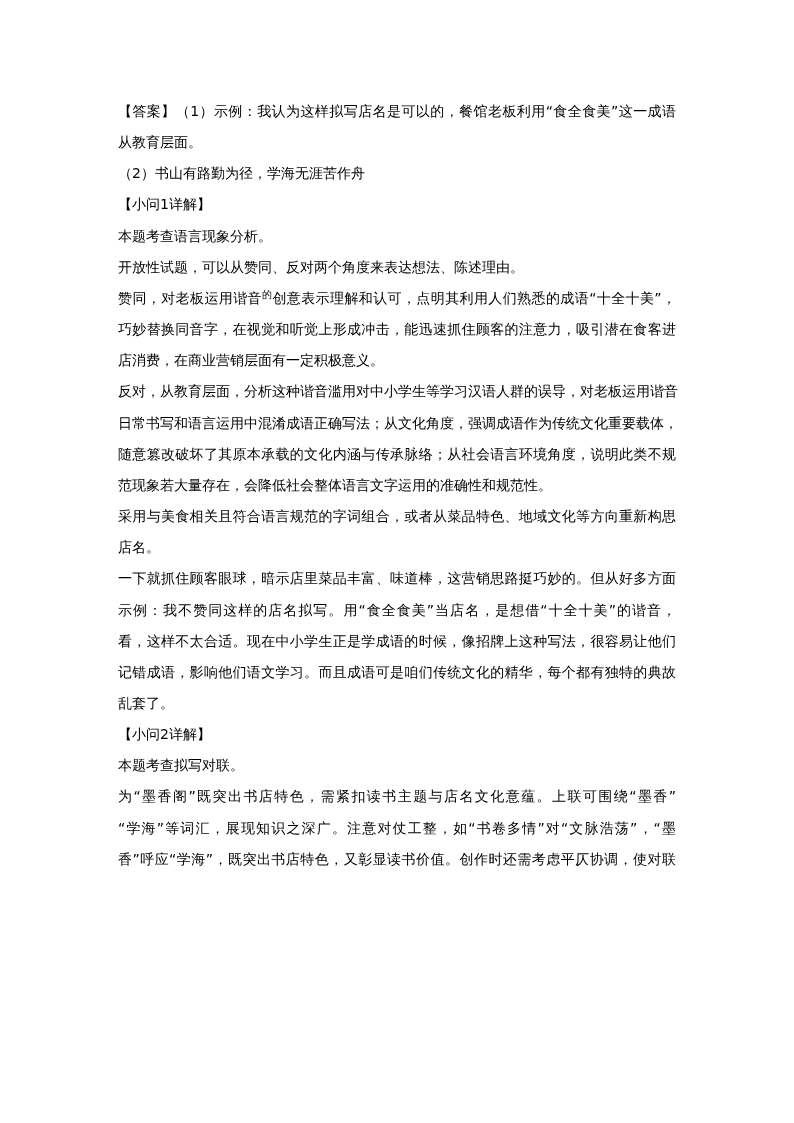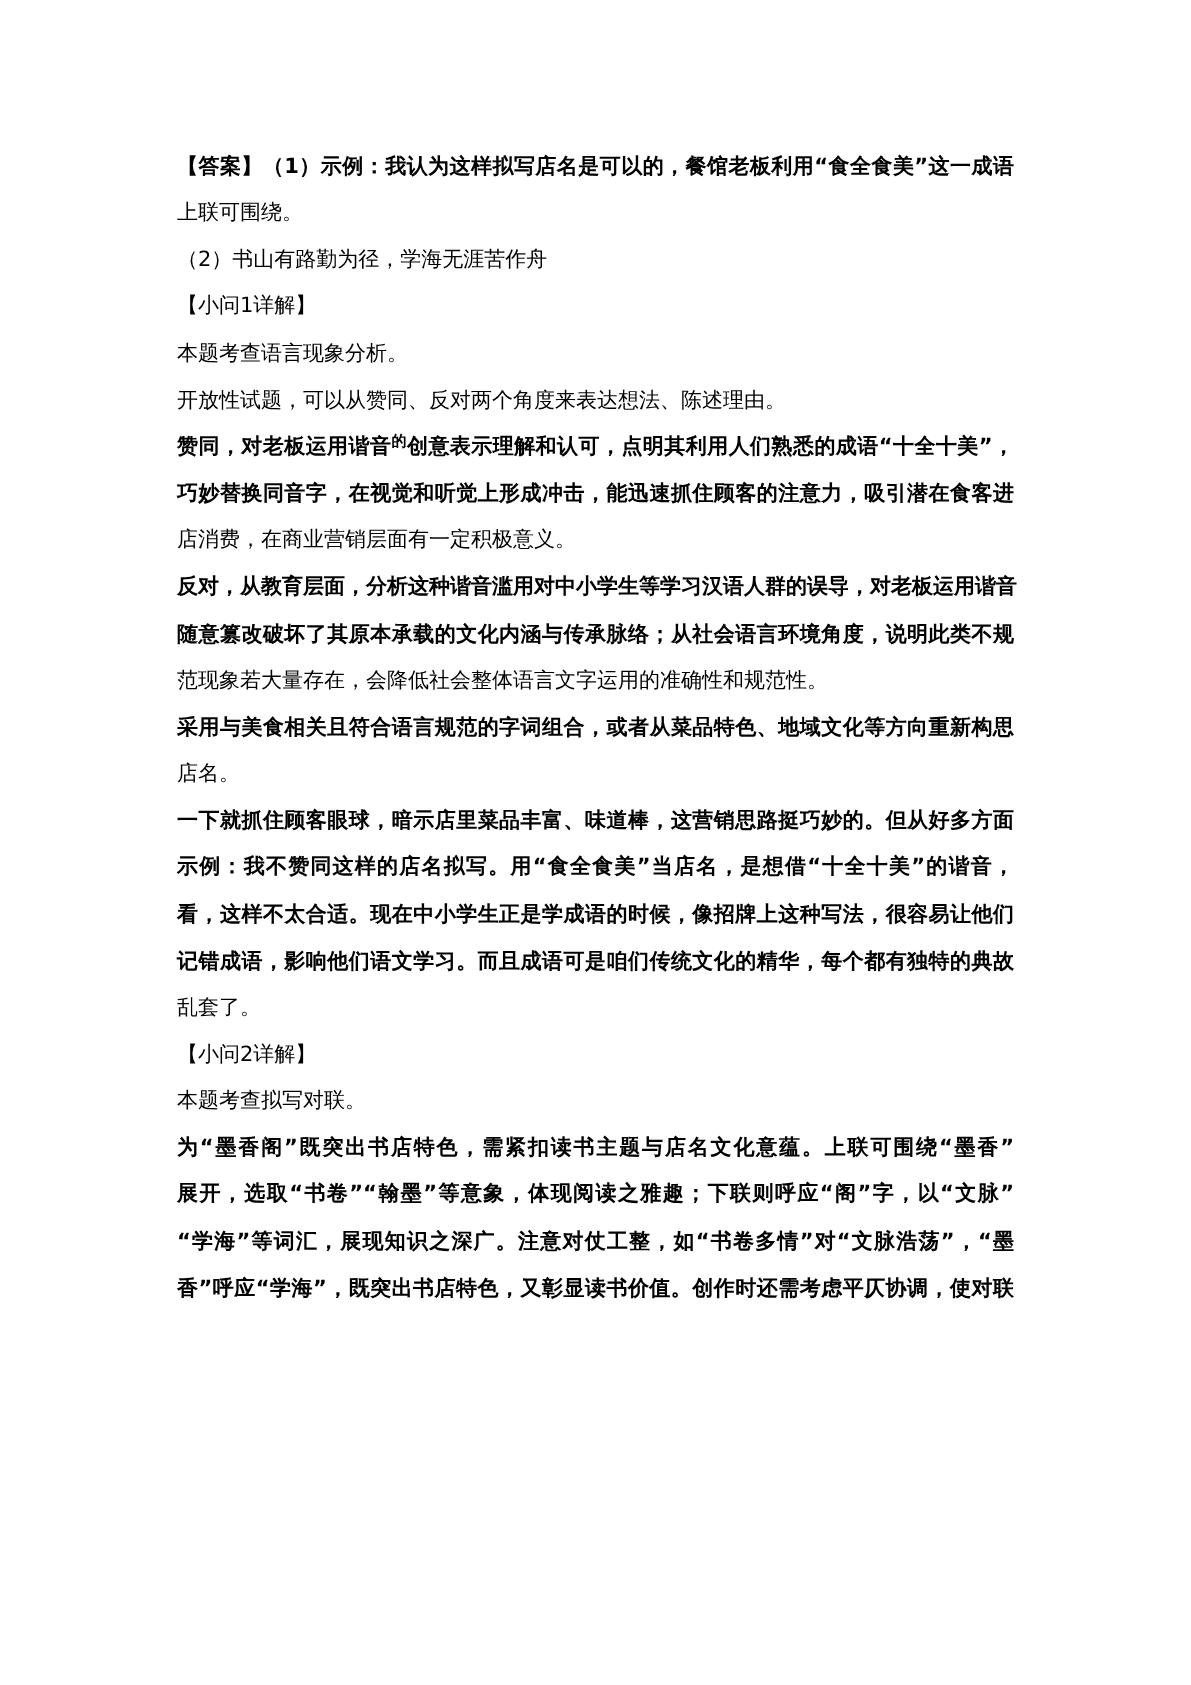--- a/index.html
+++ b/index.html
@@ -16,55 +16,55 @@
   .ln {
     height: 31.17px;
     line-height: 31.17px;
     white-space: nowrap;
     text-align: left;
   }
   .ln.j {
     text-align: justify;
     text-align-last: justify;
     text-justify: inter-character;
-    font-weight: bold;
   }
   .raised {
     font-size: 10px;
     position: relative;
     top: -5px;
   }
   .label { letter-spacing: 0; }
 </style>
 </head>
 <body>
 
 <div class="page">
 
   <div>
     <div class="ln j"><span class="label">【答案】</span><span>（1）示例：我认为这样拟写店名是可以的，餐馆老板利用“食全食美”这一成语</span></div>
-    <div class="ln">上联可围绕。</div>
+    <div class="ln">从教育层面。</div>
     <div class="ln">（2）书山有路勤为径，学海无涯苦作舟</div>
   </div>
 
   <div>
 
     <div>
       <div class="ln">【小问1详解】</div>
       <div class="ln">本题考查语言现象分析。</div>
       <div class="ln">开放性试题，可以从赞同、反对两个角度来表达想法、陈述理由。</div>
 
       <div>
         <div class="ln j"><span>赞同，对老板运用谐音</span><span class="raised">的</span><span>创意表示理解和认可，点明其利用人们熟悉的成语“十全十美”，</span></div>
         <div class="ln j">巧妙替换同音字，在视觉和听觉上形成冲击，能迅速抓住顾客的注意力，吸引潜在食客进</div>
         <div class="ln">店消费，在商业营销层面有一定积极意义。</div>
       </div>
 
       <div>
         <div class="ln j">反对，从教育层面，分析这种谐音滥用对中小学生等学习汉语人群的误导，对老板运用谐音</div>
+        <div class="ln j">日常书写和语言运用中混淆成语正确写法；从文化角度，强调成语作为传统文化重要载体，</div>
         <div class="ln j">随意篡改破坏了其原本承载的文化内涵与传承脉络；从社会语言环境角度，说明此类不规</div>
         <div class="ln">范现象若大量存在，会降低社会整体语言文字运用的准确性和规范性。</div>
       </div>
 
       <div>
         <div class="ln j">采用与美食相关且符合语言规范的字词组合，或者从菜品特色、地域文化等方向重新构思</div>
         <div class="ln">店名。</div>
       </div>
 
       <div>
@@ -74,20 +74,19 @@
         <div class="ln j">记错成语，影响他们语文学习。而且成语可是咱们传统文化的精华，每个都有独特的典故</div>
         <div class="ln">乱套了。</div>
       </div>
     </div>
 
     <div>
       <div class="ln">【小问2详解】</div>
       <div class="ln">本题考查拟写对联。</div>
       <div>
         <div class="ln j">为“墨香阁”既突出书店特色，需紧扣读书主题与店名文化意蕴。上联可围绕“墨香”</div>
-        <div class="ln j">展开，选取“书卷”“翰墨”等意象，体现阅读之雅趣；下联则呼应“阁”字，以“文脉”</div>
         <div class="ln j">“学海”等词汇，展现知识之深广。注意对仗工整，如“书卷多情”对“文脉浩荡”，“墨</div>
         <div class="ln j">香”呼应“学海”，既突出书店特色，又彰显读书价值。创作时还需考虑平仄协调，使对联</div>
       </div>
     </div>
   </div>
 
 </div>
 
 </body></html>

